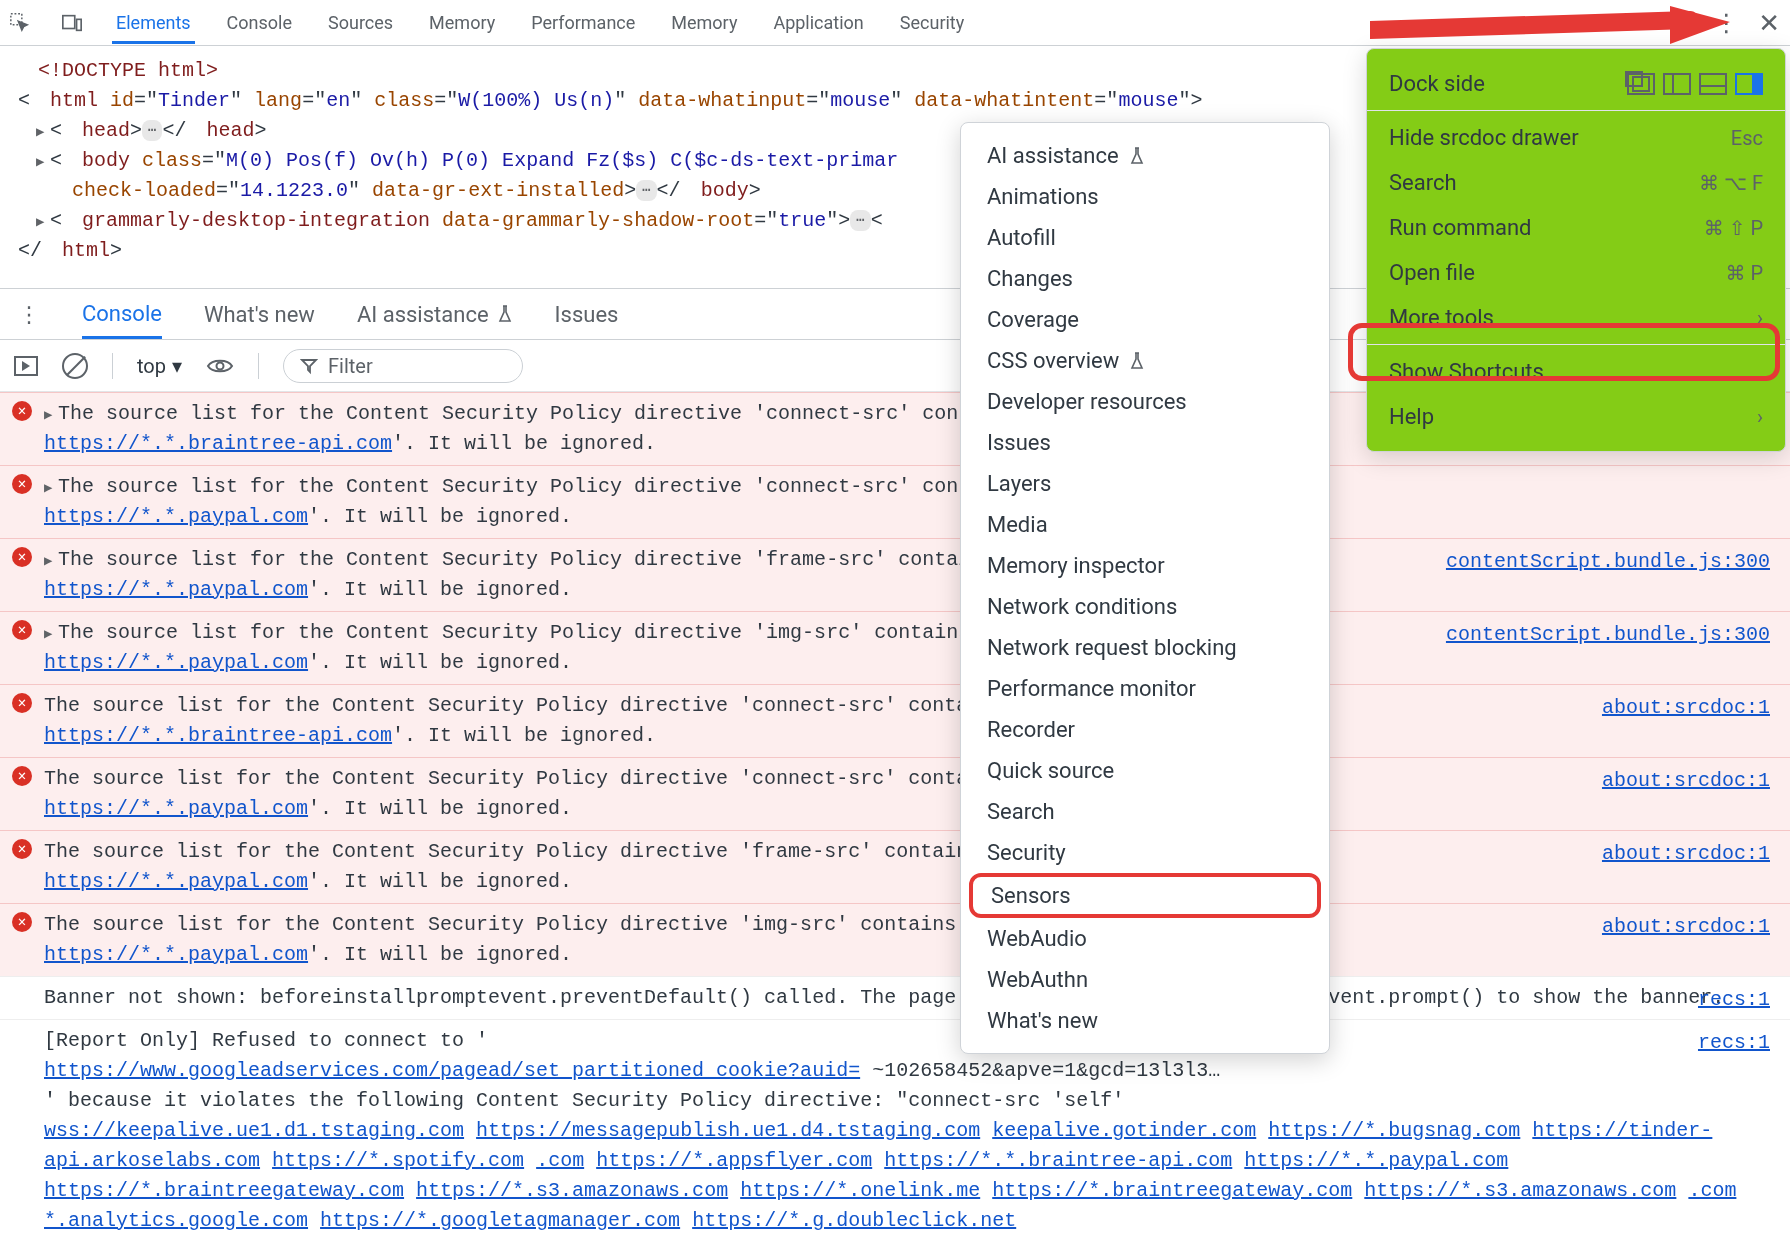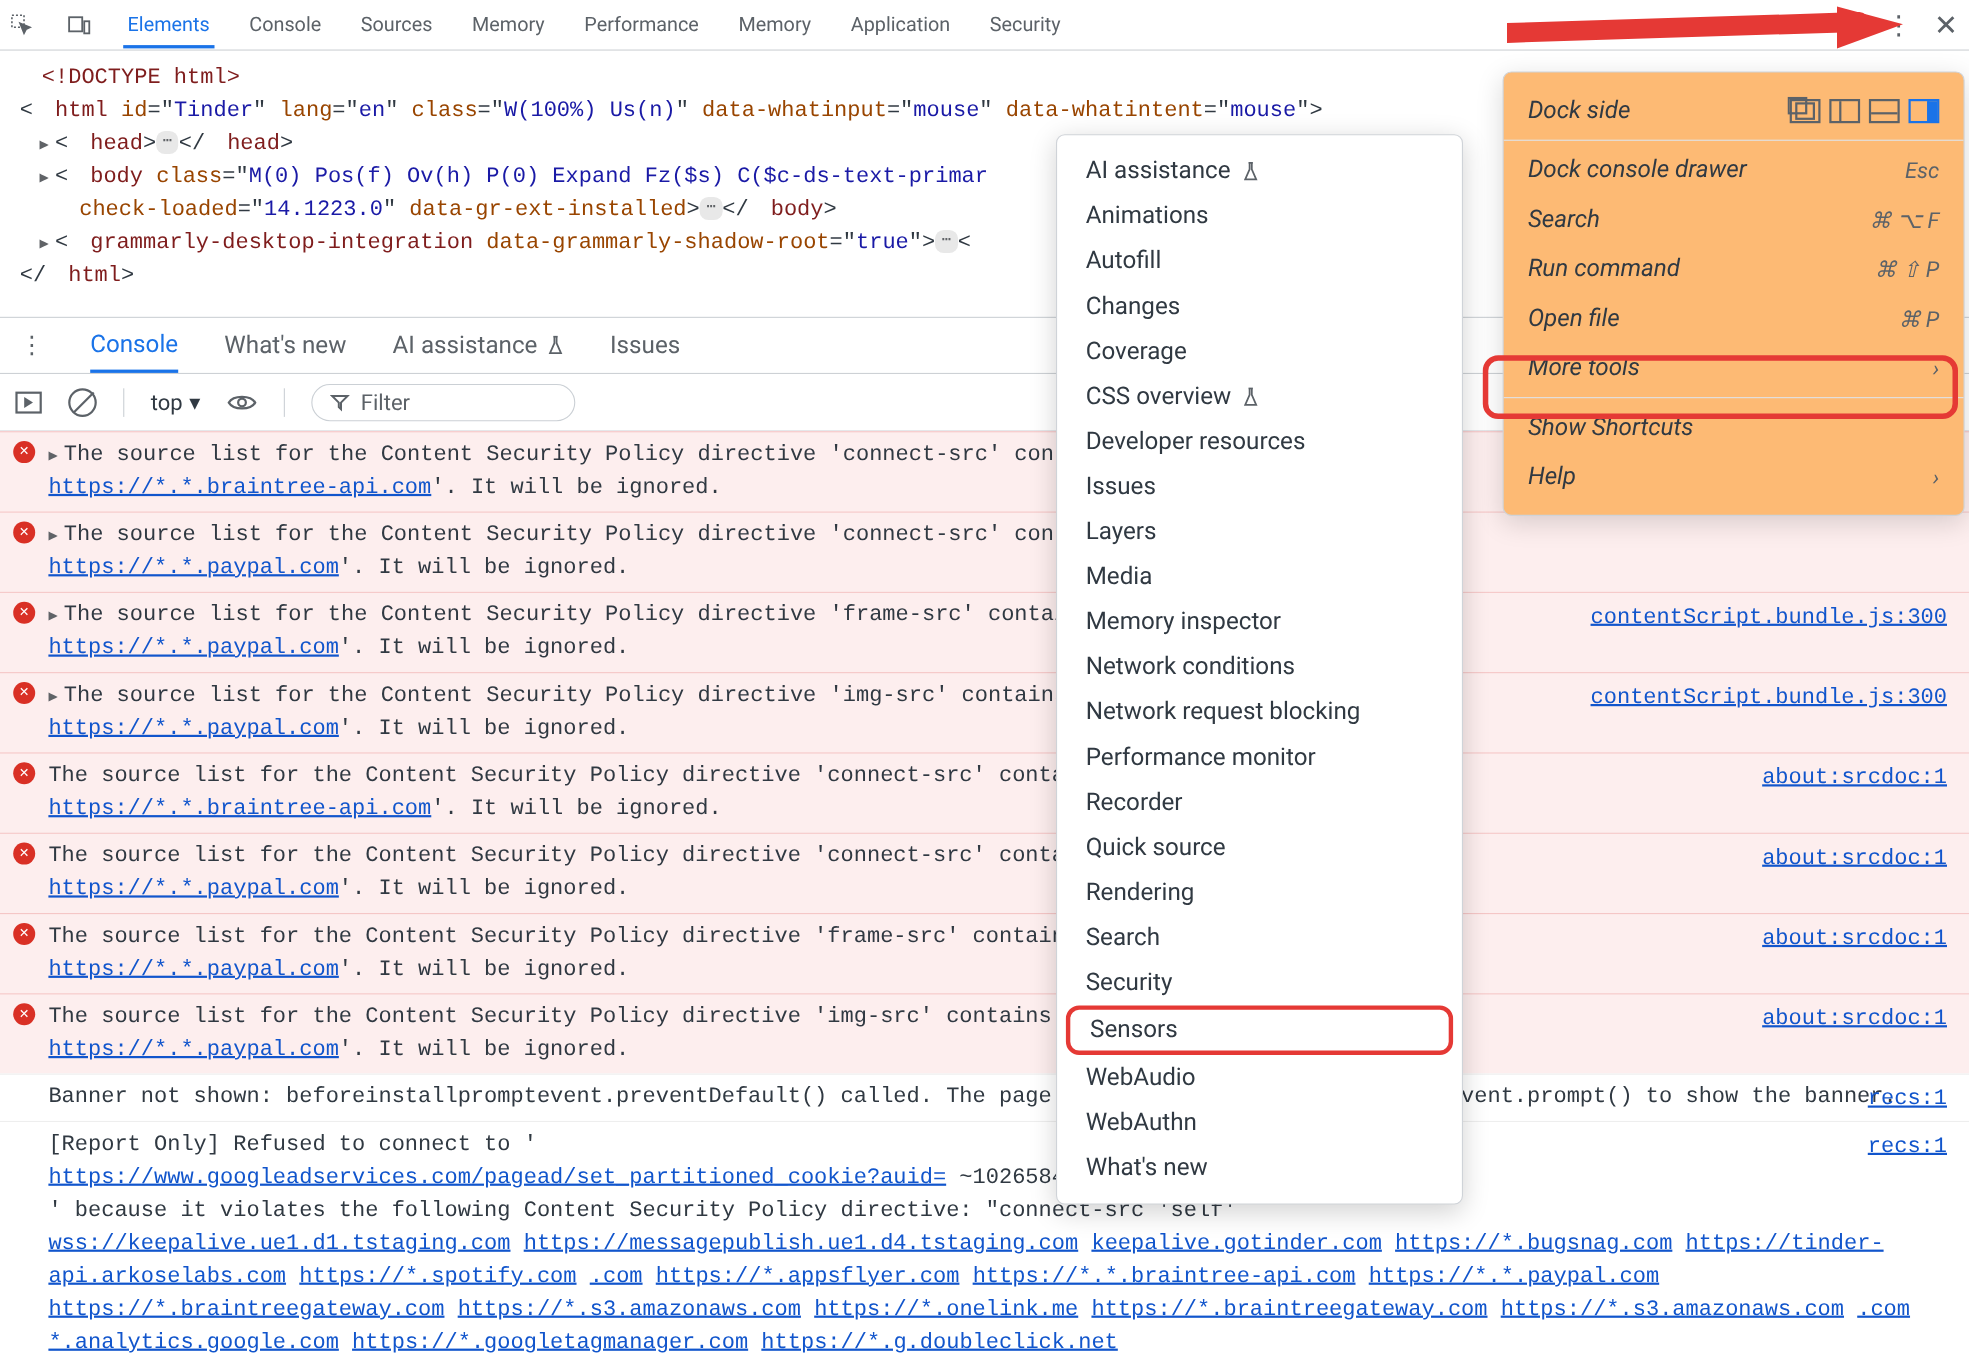--- a/index.html
+++ b/index.html
@@ -95,27 +95,26 @@
     position:absolute; left:12px; top:8px;
     width:20px; height:20px; border-radius:50%; background:#d93025; color:#fff;
     display:flex; align-items:center; justify-content:center; font-size:14px;
   }
   .msg .tri2 { display:inline-block; width:14px; color:#606367; font-size:14px;}
   .msg a, .lnk { color:#1155cc; text-decoration: underline; cursor:pointer;}
   .rightlink { position:absolute; right: 20px; top: 8px; }
   .msg.plain { background:#fff; border-top:1px solid #eee; padding-left:44px;}
   
   .settings-pop {
-    position:absolute; right:4px; top:65px;
-    width:420px; background:#fdba74;
+    position:absolute; right:4px; top:48px;
+    width:420px; background:#84cc16;
     border:1px solid #cfd3d8; border-radius:8px;
     box-shadow: 0 6px 24px rgba(0,0,0,0.15);
     padding: 12px 0;
     z-index: 30;
-    font-style: italic;
   }
   .settings-pop .row {
     display:flex; justify-content:space-between; align-items:center;
     padding: 10px 22px;
     font-size:22px;
   }
   .settings-pop .row.sub { cursor:pointer; }
   .settings-pop .dock-icons { display:flex; gap:8px; }
   .settings-pop .dock-icons .di { width:28px; height:22px; border:2px solid #5c6268; position:relative;}
   .settings-pop hr { border:none; border-top:1px solid #e0e3e7; margin:4px 0;}
@@ -261,21 +260,21 @@
       <span class="di">
           <span style="position:absolute;left:0;bottom:0;width:100%;height:8px;border-top:2px solid #5c6268;"></span>
         </span>
       <span class="di" style="border-color:#1a73e8;">
           <span style="position:absolute;right:0;top:0;width:9px;height:100%;border-left:2px solid #1a73e8;background:#1a73e8;"></span>
         </span>
     </span>
   </div>
   <hr>
   <div class="row sub">
-      <span>Dock console drawer</span>
+      <span>Hide srcdoc drawer</span>
       <span class="shortcut">Esc</span>
     </div>
   <div class="row sub">
       <span>Search</span>
       <span class="shortcut">⌘ ⌥ F</span>
     </div>
   <div class="row sub">
       <span>Run command</span>
       <span class="shortcut">⌘ ⇧ P</span>
     </div>
@@ -312,21 +311,20 @@
     <div class="srow">Developer resources</div>
     <div class="srow">Issues</div>
     <div class="srow">Layers</div>
     <div class="srow">Media</div>
     <div class="srow">Memory inspector</div>
     <div class="srow">Network conditions</div>
     <div class="srow">Network request blocking</div>
     <div class="srow">Performance monitor</div>
     <div class="srow">Recorder</div>
     <div class="srow">Quick source</div>
-    <div class="srow">Rendering</div>
     <div class="srow">Search</div>
     <div class="srow">Security</div>
     <div class="srow highlight-red" style="border-radius: 12px; margin: 0px 8px; padding: 6px 18px;">Sensors</div>
     <div class="srow">WebAudio</div>
     <div class="srow">WebAuthn</div>
     <div class="srow">What's new</div>
   </div>
 
 <svg class="red-arrow" width="370" height="50" viewBox="0 0 370 50">
   <path d="M0 28 L320 18" stroke="#e53935" stroke-width="18" stroke-linecap="round"></path>

